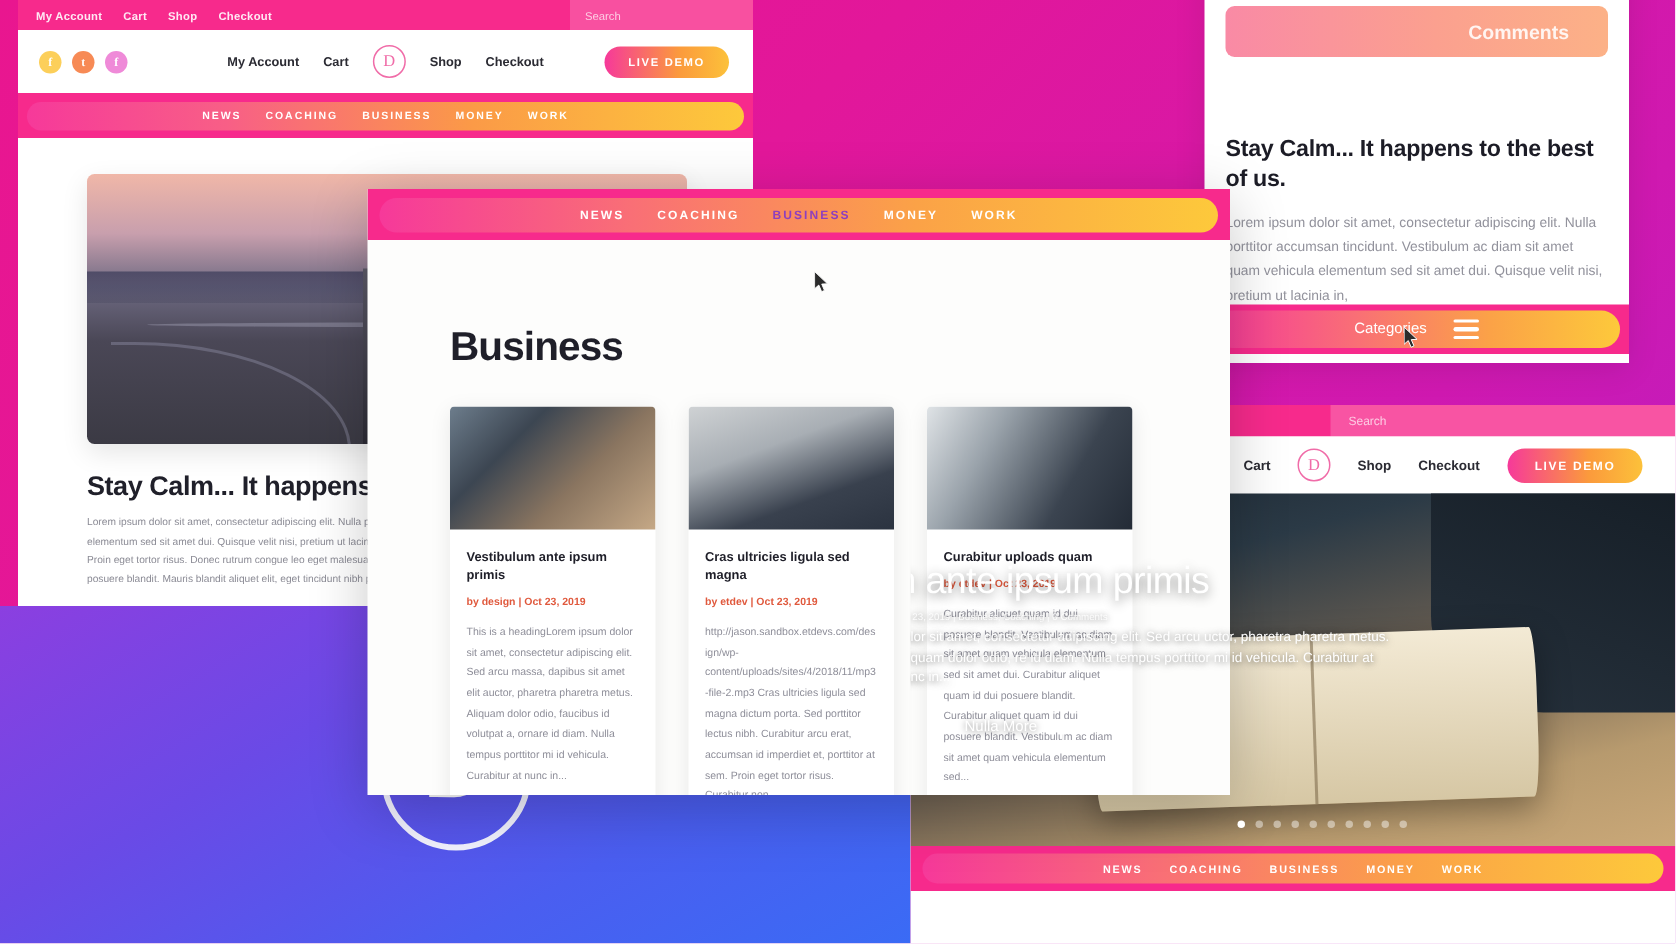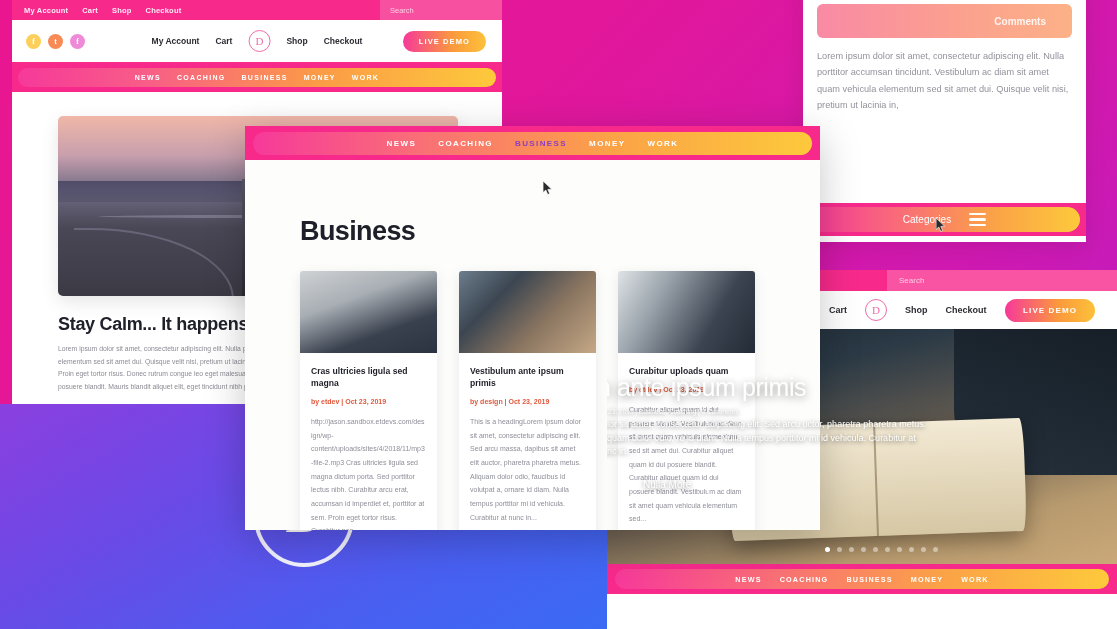--- a/index.html
+++ b/index.html
@@ -137,21 +137,21 @@
   
   .panel-right-top {
     position: absolute; left: 803px; top: -34px; width: 283px; height: 276px;
     background: #fff; box-shadow: 0 4px 20px rgba(0,0,0,.10);
   }
   .comments-tab {
     margin: 38px 14px 0 14px; height: 34px; border-radius: 6px;
     background: linear-gradient(90deg,#f98aa5 0%,#fba08f 55%,#fcb187 100%);
     display: flex; align-items: center; justify-content: flex-end; padding-right: 26px;
   }
-  .comments-tab span { color: rgba(255,255,255,.88); font-size: 10px; font-weight: 700; }
+  .comments-tab span { color: rgba(255,255,255,.88); font-size: 13px; font-weight: 700; }
   .rt-heading {
     margin: 52px 14px 0 14px; font-size: 15.5px; font-weight: 700;
     color: #1c1c26; line-height: 1.28; letter-spacing: -.2px;
   }
   .rt-body {
     margin: 10px 14px 0 14px; font-size: 9.2px; line-height: 1.78; color: #92929c;
   }
   .cat-strip {
     position: absolute; left: 803px; top: 203px; width: 283px; height: 33px;
     background: #f72a8c; display:flex; align-items:center; padding: 0 6px;
@@ -354,20 +354,21 @@
   </div>
 
   <div class="panel-divi">
     <div class="divi-logo">D</div>
   </div>
 
   <div class="panel-right-top">
     <div class="comments-tab">
       <span>Comments</span>
     </div>
+    <div class="rt-heading">Stay Calm... It happens to the best of us.</div>
     <div class="rt-body">Lorem ipsum dolor sit amet, consectetur adipiscing elit. Nulla porttitor accumsan tincidunt. Vestibulum ac diam sit amet quam vehicula elementum sed sit amet dui. Quisque velit nisi, pretium ut lacinia in,</div>
   </div>
 
   <div class="cat-strip">
     <div class="cat-strip-pill">
       <span class="label">Categories</span>
       <span class="burger">
           <i></i>
           <i></i>
           <i></i>
@@ -430,33 +431,33 @@
         <span class="active">BUSINESS</span>
         <span>MONEY</span>
         <span>WORK</span>
       </div>
     </div>
 
     <div class="pc-title">Business</div>
 
     <div class="pc-cards">
       <div class="card">
+        <div class="card-img i1"></div>
+        <div class="card-body">
+          <div class="card-title">Vestibulum ante ipsum primis</div>
+          <div class="card-meta">by design | Oct 23, 2019</div>
+          <div class="card-text">This is a headingLorem ipsum dolor sit amet, consectetur adipiscing elit. Sed arcu massa, dapibus sit amet elit auctor, pharetra pharetra metus. Aliquam dolor odio, faucibus id volutpat a, ornare id diam. Nulla tempus porttitor mi id vehicula. Curabitur at nunc in...</div>
+        </div>
+      </div>
+      <div class="card">
         <div class="card-img i2"></div>
         <div class="card-body">
           <div class="card-title">Cras ultricies ligula sed magna</div>
           <div class="card-meta">by etdev | Oct 23, 2019</div>
           <div class="card-text">http://jason.sandbox.etdevs.com/design/wp-content/uploads/sites/4/2018/11/mp3-file-2.mp3 Cras ultricies ligula sed magna dictum porta. Sed porttitor lectus nibh. Curabitur arcu erat, accumsan id imperdiet et, porttitor at sem. Proin eget tortor risus. Curabitur non...</div>
-        </div>
-      </div>
-      <div class="card">
-        <div class="card-img i1"></div>
-        <div class="card-body">
-          <div class="card-title">Vestibulum ante ipsum primis</div>
-          <div class="card-meta">by design | Oct 23, 2019</div>
-          <div class="card-text">This is a headingLorem ipsum dolor sit amet, consectetur adipiscing elit. Sed arcu massa, dapibus sit amet elit auctor, pharetra pharetra metus. Aliquam dolor odio, faucibus id volutpat a, ornare id diam. Nulla tempus porttitor mi id vehicula. Curabitur at nunc in...</div>
         </div>
       </div>
       <div class="card">
         <div class="card-img i3"></div>
         <div class="card-body">
           <div class="card-title">Curabitur uploads quam</div>
           <div class="card-meta">by etdev | Oct 23, 2019</div>
           <div class="card-text">Curabitur aliquet quam id dui posuere blandit. Vestibulum ac diam sit amet quam vehicula elementum sed sit amet dui. Curabitur aliquet quam id dui posuere blandit. Curabitur aliquet quam id dui posuere blandit. Vestibulum ac diam sit amet quam vehicula elementum sed...</div>
         </div>
       </div>

